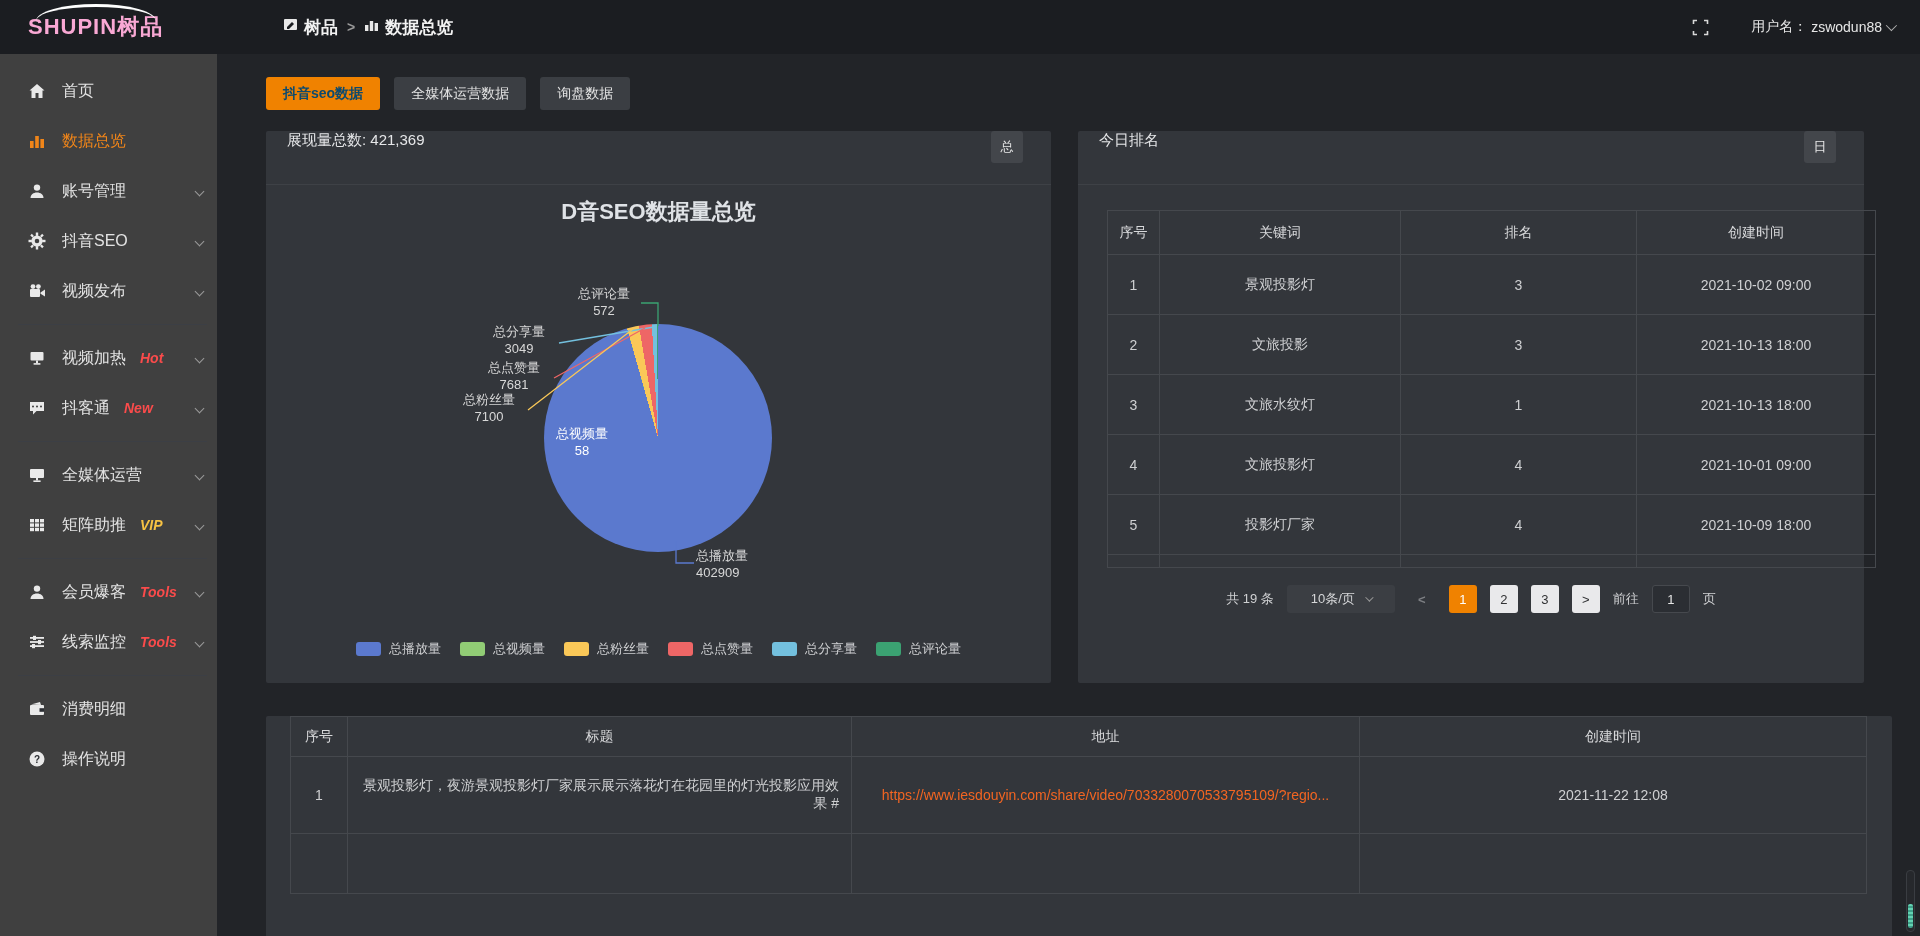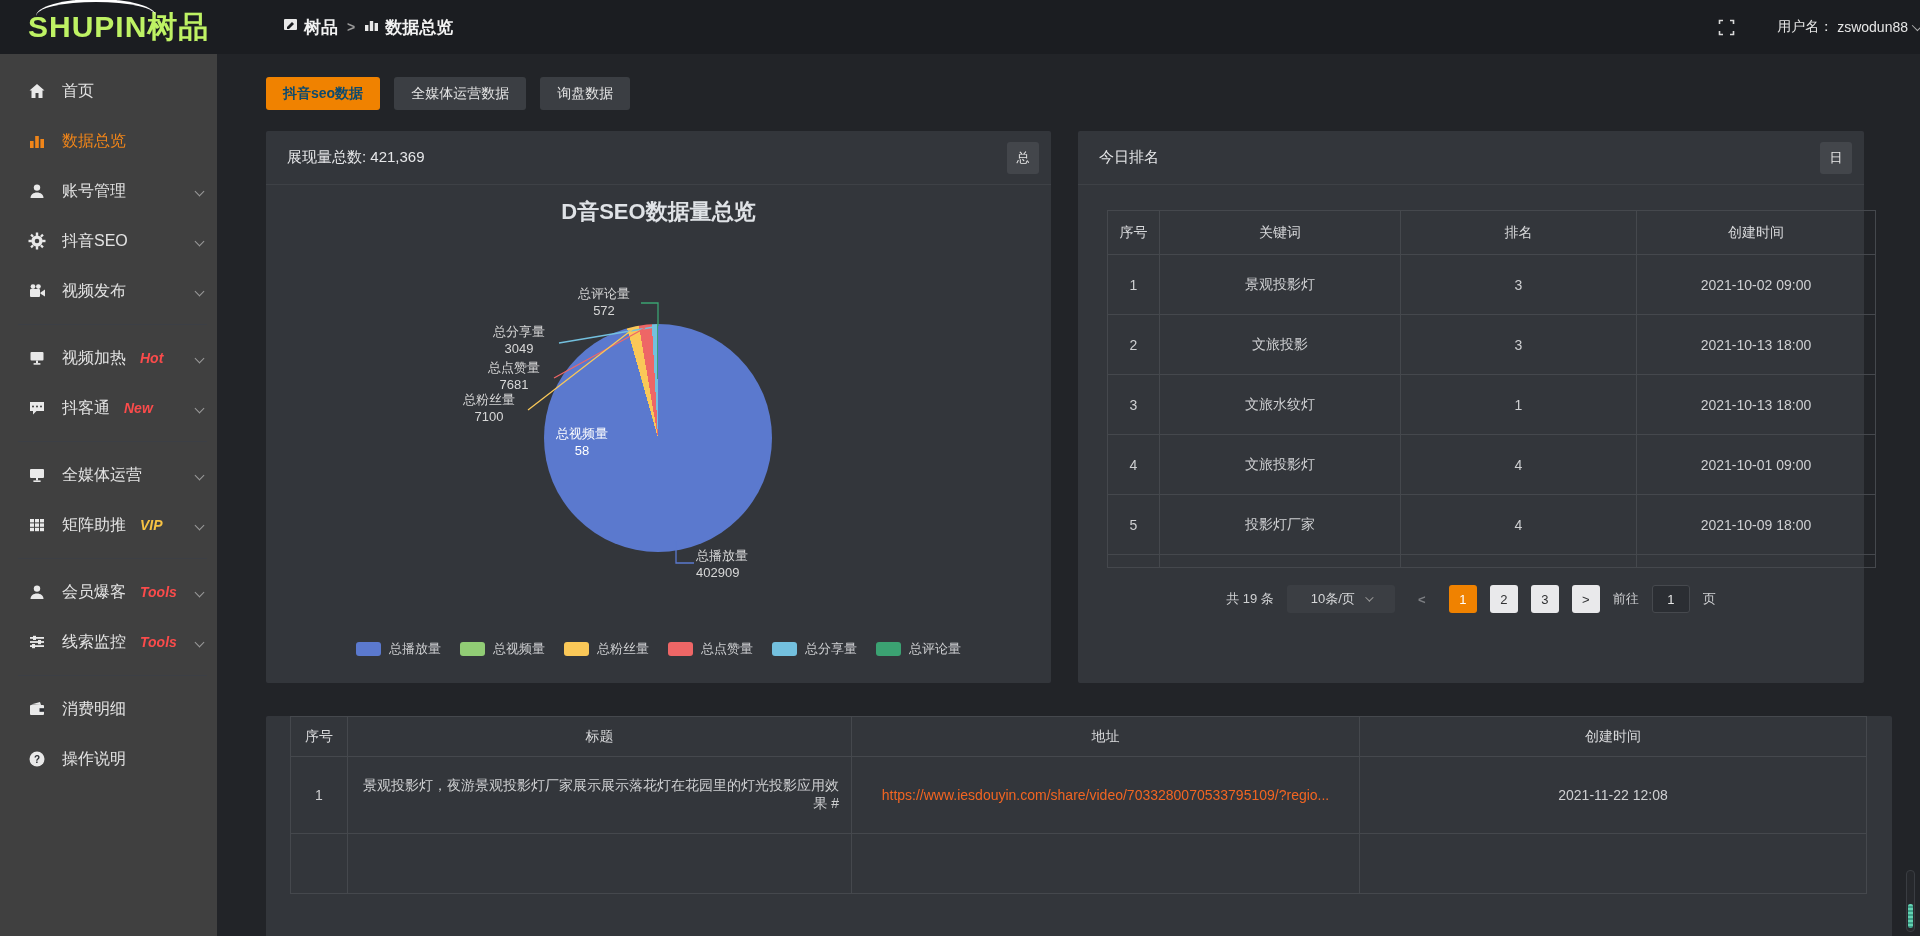--- a/index.html
+++ b/index.html
@@ -3,26 +3,26 @@
 <meta charset="utf-8">
 <style>
   * { margin:0; padding:0; box-sizing:border-box; }
   html,body { width:1920px; height:936px; }
   body { font-family:"Liberation Sans","DejaVu Sans",sans-serif; background:#222428; overflow:hidden; }
   .app { position:relative; width:1920px; height:936px; display:flex; flex-direction:column; }
 
   
   .topbar { height:54px; background:#1b1d21; display:flex; align-items:center; flex:0 0 54px; color:#fff; }
   .logo-wrap { width:217px; padding-left:28px; display:flex; align-items:center; }
-  .logo { position:relative; font-weight:800; font-size:30px; letter-spacing:1px; color:#bef264; white-space:nowrap; }
+  .logo { position:relative; font-weight:800; font-size:22px; letter-spacing:1px; color:#f9a8d4; white-space:nowrap; }
   .logo::before { content:""; position:absolute; top:-8px; left:8px; width:120px; height:14px; border-top:3px solid #fff; border-radius:50%/100% 100% 0 0; }
   .crumbs { display:flex; align-items:center; margin-left:66px; font-size:17px; font-weight:bold; color:#f2f2f2; gap:9px; }
   .crumb { display:flex; align-items:center; gap:6px; }
   .crumb-sep { color:#9a9a9a; font-size:14px; font-weight:bold; }
-  .topbar-right { margin-left:auto; display:flex; align-items:center; gap:42px; }
+  .topbar-right { margin-left:auto; display:flex; align-items:center; gap:42px; padding-right:26px; }
   .fs-icon svg { display:block; }
   .user-box { display:flex; align-items:center; font-size:14px; color:#e6e6e6; gap:4px; }
   .chev { display:inline-block; width:8px; height:8px; border-right:1.5px solid #aeaeae; border-bottom:1.5px solid #aeaeae; transform:rotate(45deg) translateY(-2px); }
 
   
   .body-row { flex:1; display:flex; min-height:0; }
   .sidebar { width:217px; flex:0 0 217px; background:#404040; padding-top:12px; }
   .side-item { height:50px; display:flex; align-items:center; padding:0 14px 0 27px; color:#e3e3e3; font-size:16px; cursor:pointer; }
   .side-item .s-icon { width:20px; display:flex; justify-content:center; margin-right:15px; color:#e9e9e9; }
   .side-item.active, .side-item.active .s-icon { color:#f08519; }
@@ -36,21 +36,21 @@
   .main { flex:1; padding:23px 28px 0 49px; overflow:hidden; }
 
   
   .tabs { display:flex; gap:14px; margin-bottom:21px; }
   .tab { height:33px; padding:0 17px; display:flex; align-items:center; font-size:14px; color:#e4e4e4; background:#3b3e43; border-radius:3px; cursor:pointer; }
   .tab.active { background:#f08200; color:#0c4a6e; font-weight:bold; }
 
   
   .cards-row { display:flex; gap:27px; }
   .card { background:#33363b; border-radius:2px; }
-  .card-head { height:54px; display:flex; align-items:center; justify-content:space-between; padding:0 12px 0 21px; border-bottom:1px solid #3e4146; }
+  .card-head { height:54px; display:flex; justify-content:space-between; padding:0 28px 0 21px; border-bottom:1px solid #3e4146; }
   .card-title { font-size:15px; color:#e6e7e9; }
   .sq-btn { width:32px; height:32px; background:#43464b; border:none; color:#e8e8e8; font-size:13px; border-radius:3px; cursor:pointer; font-family:inherit; }
 
   
   .card.overview { width:785px; height:552px; }
   .chart-area { position:relative; width:785px; height:497px; }
   .chart-title { position:absolute; top:12px; left:0; right:0; text-align:center; font-size:22px; font-weight:bold; color:#dfe2e6; }
   .pie { position:absolute; left:278px; top:139px; width:228px; height:228px; border-radius:50%; }
   .callout-lines { position:absolute; left:0; top:0; pointer-events:none; }
   .pie-label { position:absolute; font-size:13px; color:#d8d8d8; line-height:17px; text-align:center; }

